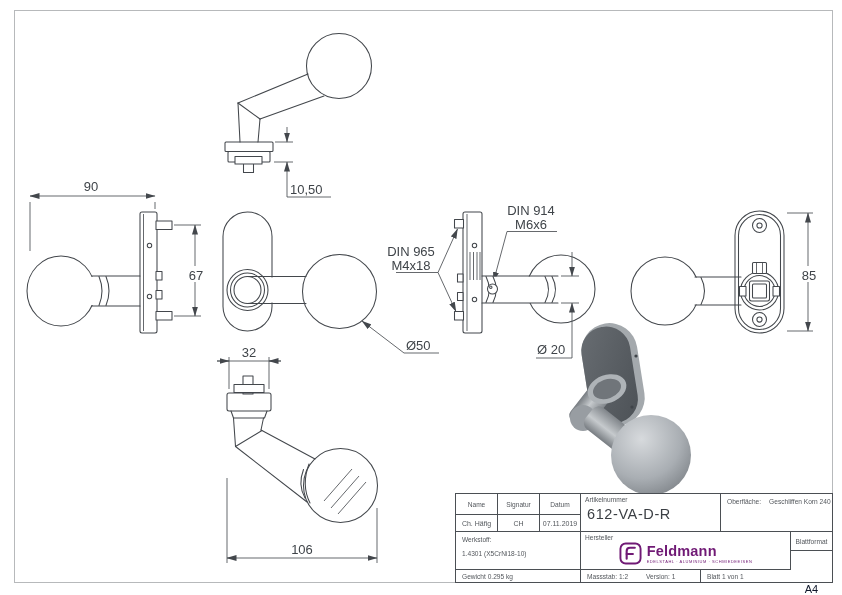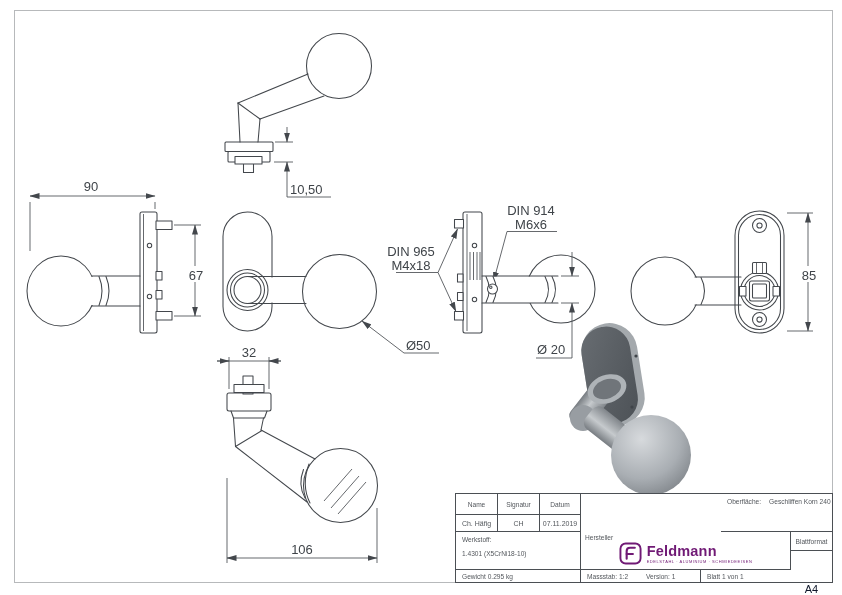--- a/index.html
+++ b/index.html
@@ -227,20 +227,24 @@
 </svg>
 
 <div class="tb">
   <div class="cell cc lab br bb" style="left:0;top:0;width:42px;height:21px;">Name</div>
   <div class="cell cc lab br bb" style="left:42px;top:0;width:42px;height:21px;">Signatur</div>
   <div class="cell cc lab br bb" style="left:84px;top:0;width:41px;height:21px;">Datum</div>
   <div class="cell cc val br bb" style="left:0;top:21px;width:42px;height:17px;">Ch. Häfig</div>
   <div class="cell cc val br bb" style="left:42px;top:21px;width:42px;height:17px;">CH</div>
   <div class="cell cc val br bb" style="left:84px;top:21px;width:41px;height:17px;">07.11.2019</div>
 
+  <div class="cell br bb" style="left:125px;top:0;width:140px;height:38px;">
+    <span class="tinylab">Artikelnummer</span>
+    <div class="artval">612-VA-D-R</div>
+  </div>
   <div class="cell bb" style="left:265px;top:0;width:111px;height:38px;">
     <div class="surfline">
       <span>Oberfläche:</span>
       <span>Geschliffen Korn 240</span>
     </div>
   </div>
 
   <div class="cell br bb matcell" style="left:0;top:38px;width:125px;height:38px;">
     <div>Werkstoff:</div>
     <div class="m2">1.4301 (X5CrNi18-10)</div>

